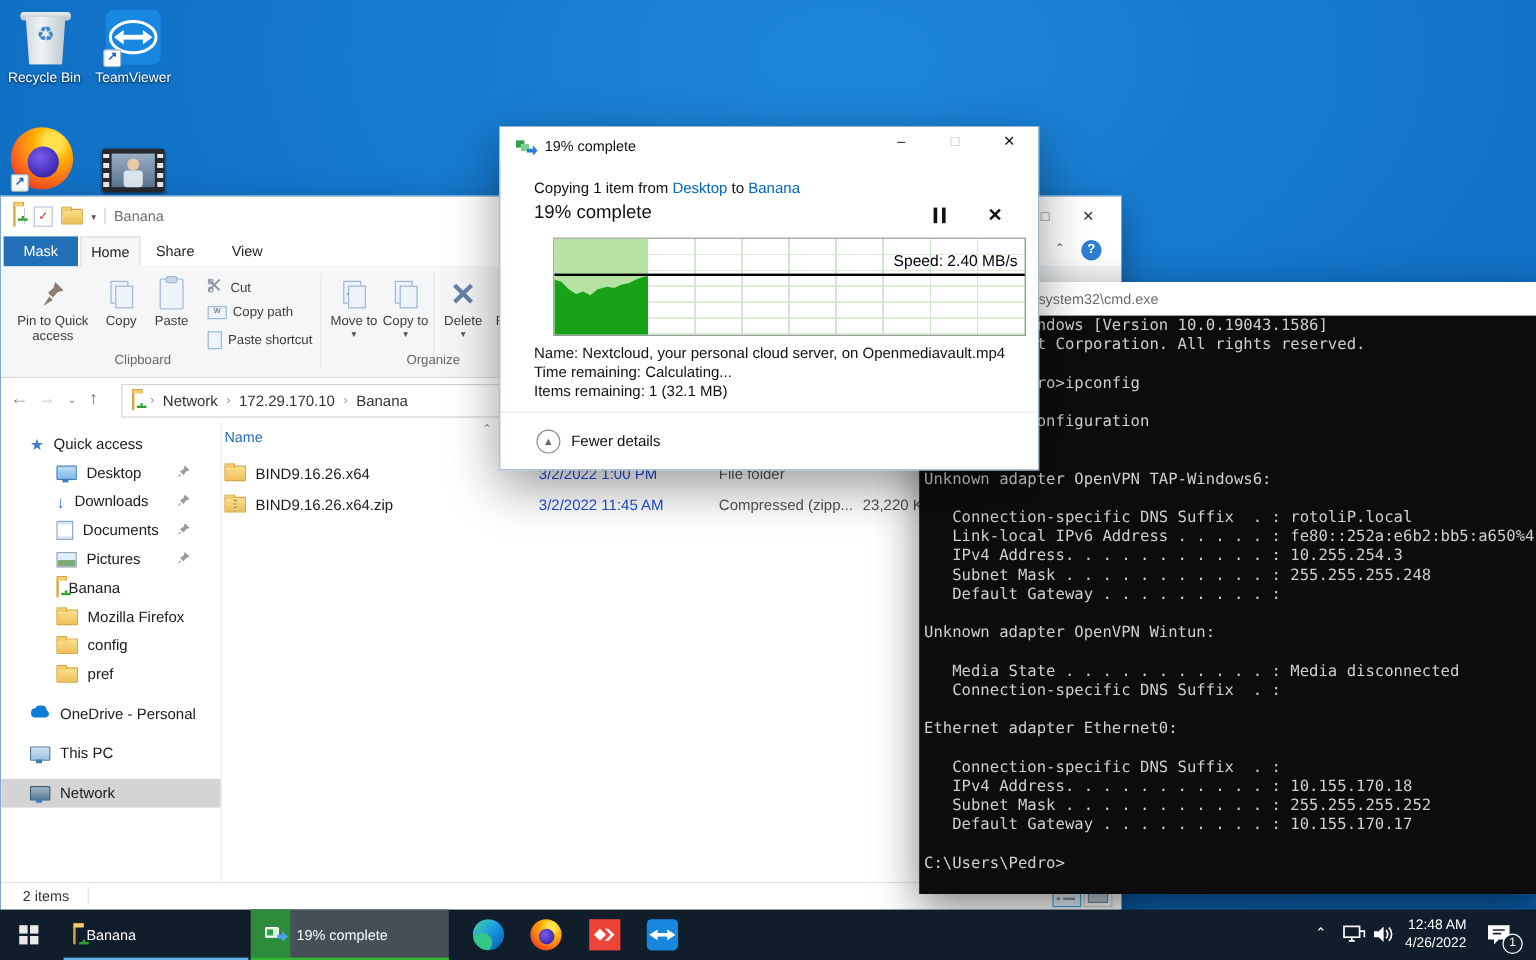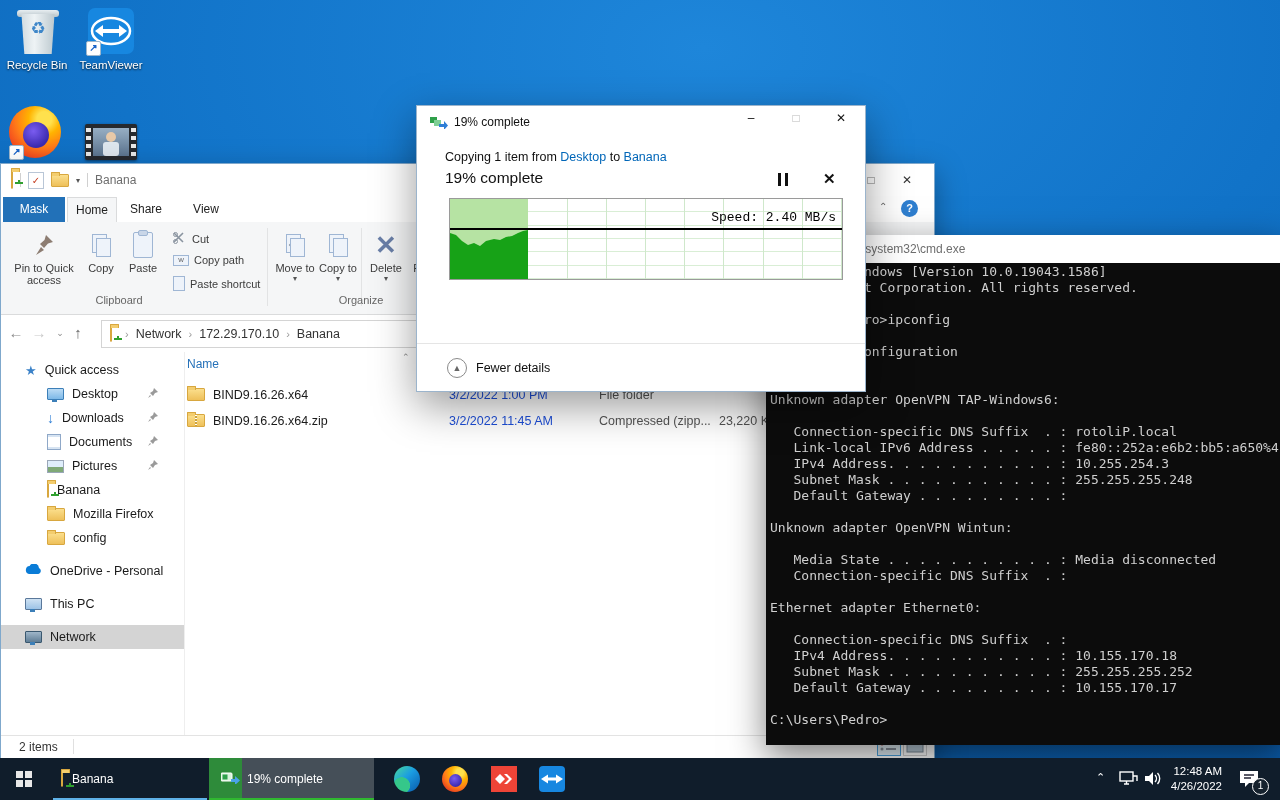--- a/index.html
+++ b/index.html
@@ -64,23 +64,23 @@
   .statusbar{position:absolute;left:0;bottom:0;width:100%;height:22px;border-top:1px solid #e3e3e3;background:#fff;font-size:12px;color:#333;}
   .viewtoggle{position:absolute;width:22px;height:15px;border:1px solid #cfcfcf;background:#fff;}
   
   #cmd{left:766px;top:235px;width:520px;height:510px;background:#0c0c0c;box-shadow:0 12px 34px rgba(0,0,0,.5);z-index:20;}
   .cmd-titlebar{position:absolute;left:0;top:0;width:100%;height:28px;background:#fff;font-size:12px;color:#6e6e6e;line-height:28px;}
   .cmd-pre{position:absolute;left:4px;top:29px;margin:0;font-family:"DejaVu Sans Mono",monospace;font-size:13px;line-height:16px;color:#cfcfcf;white-space:pre;}
   
   #dialog{left:416px;top:105px;width:448px;height:285px;background:#fff;border:1px solid #9bb4cc;box-shadow:0 14px 40px rgba(0,0,0,.4);z-index:30;font-size:12.5px;color:#111;}
   .dlg-title{position:absolute;left:0;top:0;width:100%;height:32px;background:#fff;}
   .dlg-copyicon{position:absolute;left:13px;top:9px;width:18px;height:14px;}
-  .graph{position:absolute;left:32px;top:92px;width:392px;height:80px;border:1px solid #9a9a9a;
+  .graph{position:absolute;left:44px;top:92px;width:392px;height:80px;border:1px solid #9a9a9a;
     background-image:repeating-linear-gradient(90deg,transparent 0 38.2px,#cfe8cb 38.2px 39.2px),repeating-linear-gradient(180deg,transparent 0 12.3px,#d9eed5 12.3px 13.3px);
-    background-color:#fff;font-family:Liberation Mono, monospace;}
+    background-color:#fff;}
   .graph-fill{position:absolute;left:0;top:0;width:78px;height:100%;background:#b6e3a3;}
   .graph-line{position:absolute;left:0;top:29px;width:100%;height:1.5px;background:#000;}
   .speed{position:absolute;right:6px;top:11px;font-size:13px;color:#000;}
   .dlink{color:#0066b8;}
   .pausebars{position:absolute;display:flex;gap:4px;}
   .pausebars i{display:block;width:3px;height:13px;background:#111;}
   .fewer-circle{width:18px;height:18px;border:1px solid #8a8a8a;border-radius:50%;display:inline-flex;align-items:center;justify-content:center;color:#666;font-size:9px;}
   
   #taskbar{left:0;top:758px;width:1280px;height:42px;background:#101d2b;z-index:50;}
   .tb-btn{position:absolute;top:0;height:42px;display:flex;align-items:center;color:#fff;font-size:12px;}
@@ -280,20 +280,24 @@
           <span>Banana</span>
         </div>
         <div class="side-item lvl1">
           <span class="folder"></span>
           <span>Mozilla Firefox</span>
         </div>
         <div class="side-item lvl1">
           <span class="folder"></span>
           <span>config</span>
         </div>
+        <div class="side-item lvl1">
+          <span class="folder"></span>
+          <span>pref</span>
+        </div>
         <div class="side-item lvl0" style="margin-top:9px">
           <span><svg width="17" height="11">
                 <path d="M4 10a4 4 0 0 1 .6-7.9A5 5 0 0 1 14 4a3.2 3.2 0 0 1-.6 6z" fill="#0a7cd7"></path>
               </svg></span>
           <span>OneDrive - Personal</span>
         </div>
         <div class="side-item lvl0" style="margin-top:9px">
           <span class="monitor" style="background:linear-gradient(#cfe2f3,#9dc3e6);border-color:#5a789a;"></span>
           <span>This PC</span>
         </div>
@@ -395,20 +399,25 @@
       </span>
     <span class="abs" style="left:406px;top:64px;font-size:15px;font-weight:bold;color:#111">✕</span>
     <div class="graph">
       <div class="graph-fill"></div>
       <svg class="abs" style="left:0;top:29px" width="78" height="51">
         <polygon points="0,5 6,7 12,13 18,17 24,15 30,18 36,13 44,11 50,12 56,9 62,8 68,5 73,3 78,2 78,51 0,51" fill="#17a217"></polygon>
       </svg>
       <div class="graph-line"></div>
       <span class="speed">Speed: 2.40 MB/s</span>
     </div>
+    <div class="abs" style="left:28px;top:180px;line-height:16px">
+      <div>Name: Nextcloud, your personal cloud server, on Openmediavault.mp4</div>
+      <div>Time remaining: Calculating...</div>
+      <div>Items remaining: 1 (32.1 MB)</div>
+    </div>
     <div class="abs" style="left:0;top:237px;width:100%;height:1px;background:#e5e5e5"></div>
     <div class="abs" style="left:30px;top:252px;display:flex;align-items:center;gap:9px">
       <span class="fewer-circle">▲</span>
       <span>Fewer details</span>
     </div>
   </div>
 
   <div id="taskbar" class="abs">
     <div class="tb-btn" style="left:0;width:48px;justify-content:center">
       <span class="start-grid">

